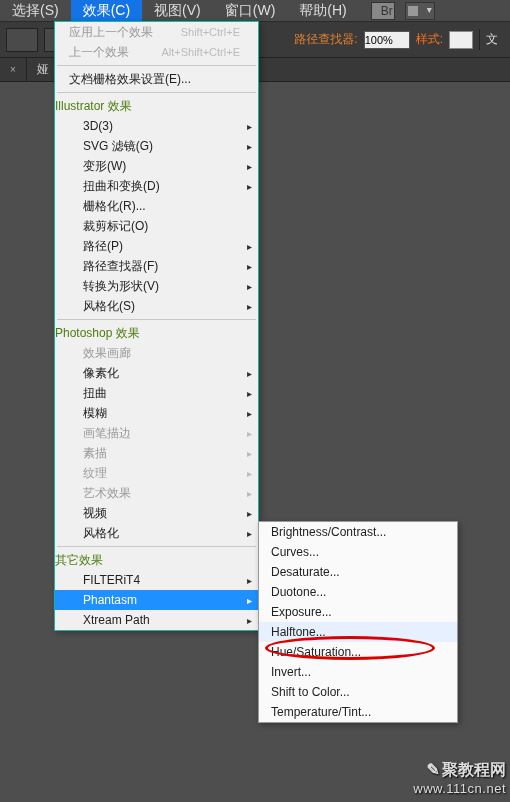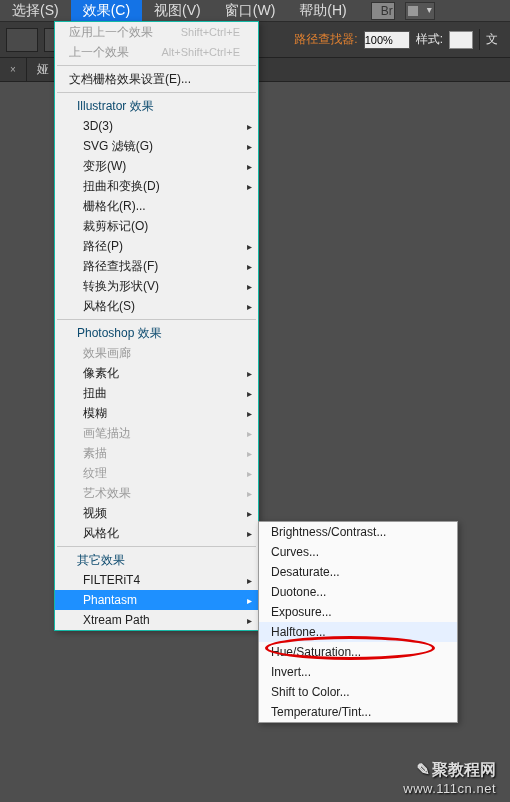--- a/index.html
+++ b/index.html
@@ -7,50 +7,50 @@
   .menubar { height: 22px; background: #4a4a4a; display: flex; align-items: center; border-bottom: 1px solid #2a2a2a; }
   .menubar-item { color: #ddd; font-size: 14px; padding: 0 12px; height: 100%; display: flex; align-items: center; }
   .menubar-item.active { background: #1473e6; color: #fff; }
   .menubar-gap { width: 8px; }
   .menubar-icon-box { width: 24px; height: 18px; background: #888; border: 1px solid #333; margin: 6px 4px; display:flex; align-items:center; justify-content:center; font-size:12px; color:#333;padding-left:8px;}
   .menubar-layout { width: 30px; height: 18px; background: #555; border: 1px solid #333; margin-left: 6px; position:relative;}
   .menubar-layout::before{content:"";position:absolute;left:2px;top:3px;width:10px;height:10px;background:#999;}
   .menubar-layout::after{content:"▾";position:absolute;right:2px;top:1px;color:#ccc;font-size:10px;}
   .toolbar { height: 36px; background: #3a3a3a; border-bottom: 1px solid #222; display:flex; align-items:center; padding:0 6px; gap:6px;}
   .toolbar-box { width: 32px; height: 24px; background: #4a4a4a; border: 1px solid #222; }
-  .toolbar-label { color: #e5e5e5; font-size: 12px; }
+  .toolbar-label { color: #f97316; font-size: 12px; }
   .toolbar-hi { color: #e08030; font-size: 12px; margin-left:auto;}
   .toolbar-input { width: 46px; height: 18px; background: #efefef; color: #000; font-size: 11px; border: 1px solid #555; }
   .toolbar-swatch { width: 24px; height: 18px; background: #efefef; border: 1px solid #888; }
   .toolbar-btn { color:#ddd; font-size:12px; padding:2px 6px; border-left:1px solid #222;}
   .tabbar { height: 24px; background: #383838; border-bottom: 1px solid #222; display:flex; align-items:center; }
   .tab { color: #ccc; font-size: 12px; padding: 0 10px; height:100%; display:flex; align-items:center; gap:6px; border-right:1px solid #222;}
   .tab-x { color:#aaa; font-size:10px;}
   .canvas { position:absolute; left:0; right:0; top:82px; bottom:0; background: #4e4e4e; }
 
   .menu { position: absolute; left: 54px; top: 21px; width: 205px; background: #f0f0f0; border: 1px solid #14b8a6; box-shadow: 2px 2px 6px rgba(0,0,0,.3); }
   .menu-row { height: 20px; display: flex; align-items: center; padding: 0 18px 0 14px; font-size: 12px; color: #222; position: relative;}
   .menu-row.disabled { color: #999; }
   .menu-row.hl { background: #1e90ff; color: #fff; }
   .menu-row .shortcut { margin-left: auto; color: #555; font-size: 11px; }
   .menu-row.disabled .shortcut { color:#bbb; }
   .menu-row .arrow { position:absolute; right:6px; font-size:10px; color:#333;}
   .menu-row.hl .arrow { color:#fff;}
   .menu-row.disabled .arrow { color:#bbb; }
   .menu-indent { padding-left: 28px; }
   .menu-sep { height: 1px; margin: 3px 2px; background: #c8c8c8; }
-  .section-head { height: 20px; display:flex; align-items:center; padding-left:22px; font-size: 12px; color: #0c4a6e; }
+  .section-head { height: 20px; display:flex; align-items:center; padding-left:0; font-size: 12px; color: #4d7c0f; }
 
   .submenu { position:absolute; left: 258px; top: 521px; width: 200px; background:#fafafa; border:1px solid #9a9a9a; box-shadow: 2px 2px 6px rgba(0,0,0,.3); }
   .submenu-row { height: 20px; display:flex; align-items:center; padding: 0 12px; font-size: 12px; color:#222;}
   .submenu-row.hl { background:#e6f0ff; }
 
   .ellipse { position:absolute; left: 265px; top: 636px; width: 170px; height: 24px; border: 3px solid #d00; border-radius: 50%; pointer-events:none;}
 
-  .watermark { position:absolute; right:14px; bottom:6px; color:#ddd; font-size:13px; text-align:right; text-shadow: 1px 1px 2px #000;}
+  .watermark { position:absolute; right:4px; bottom:6px; color:#ddd; font-size:13px; text-align:right; text-shadow: 1px 1px 2px #000;}
   .watermark .brand { font-weight:bold; font-size:16px;}
   .watermark .url { font-size:13px; letter-spacing:.5px;}
   .wm-icon { display:inline-block; width:14px; height:14px; margin-right:2px; }
 </style>
 </head>
 <body>
 
 <div class="menubar">
   <div class="menubar-item">选择(S)</div>
   <div class="menubar-item active">效果(C)</div>

